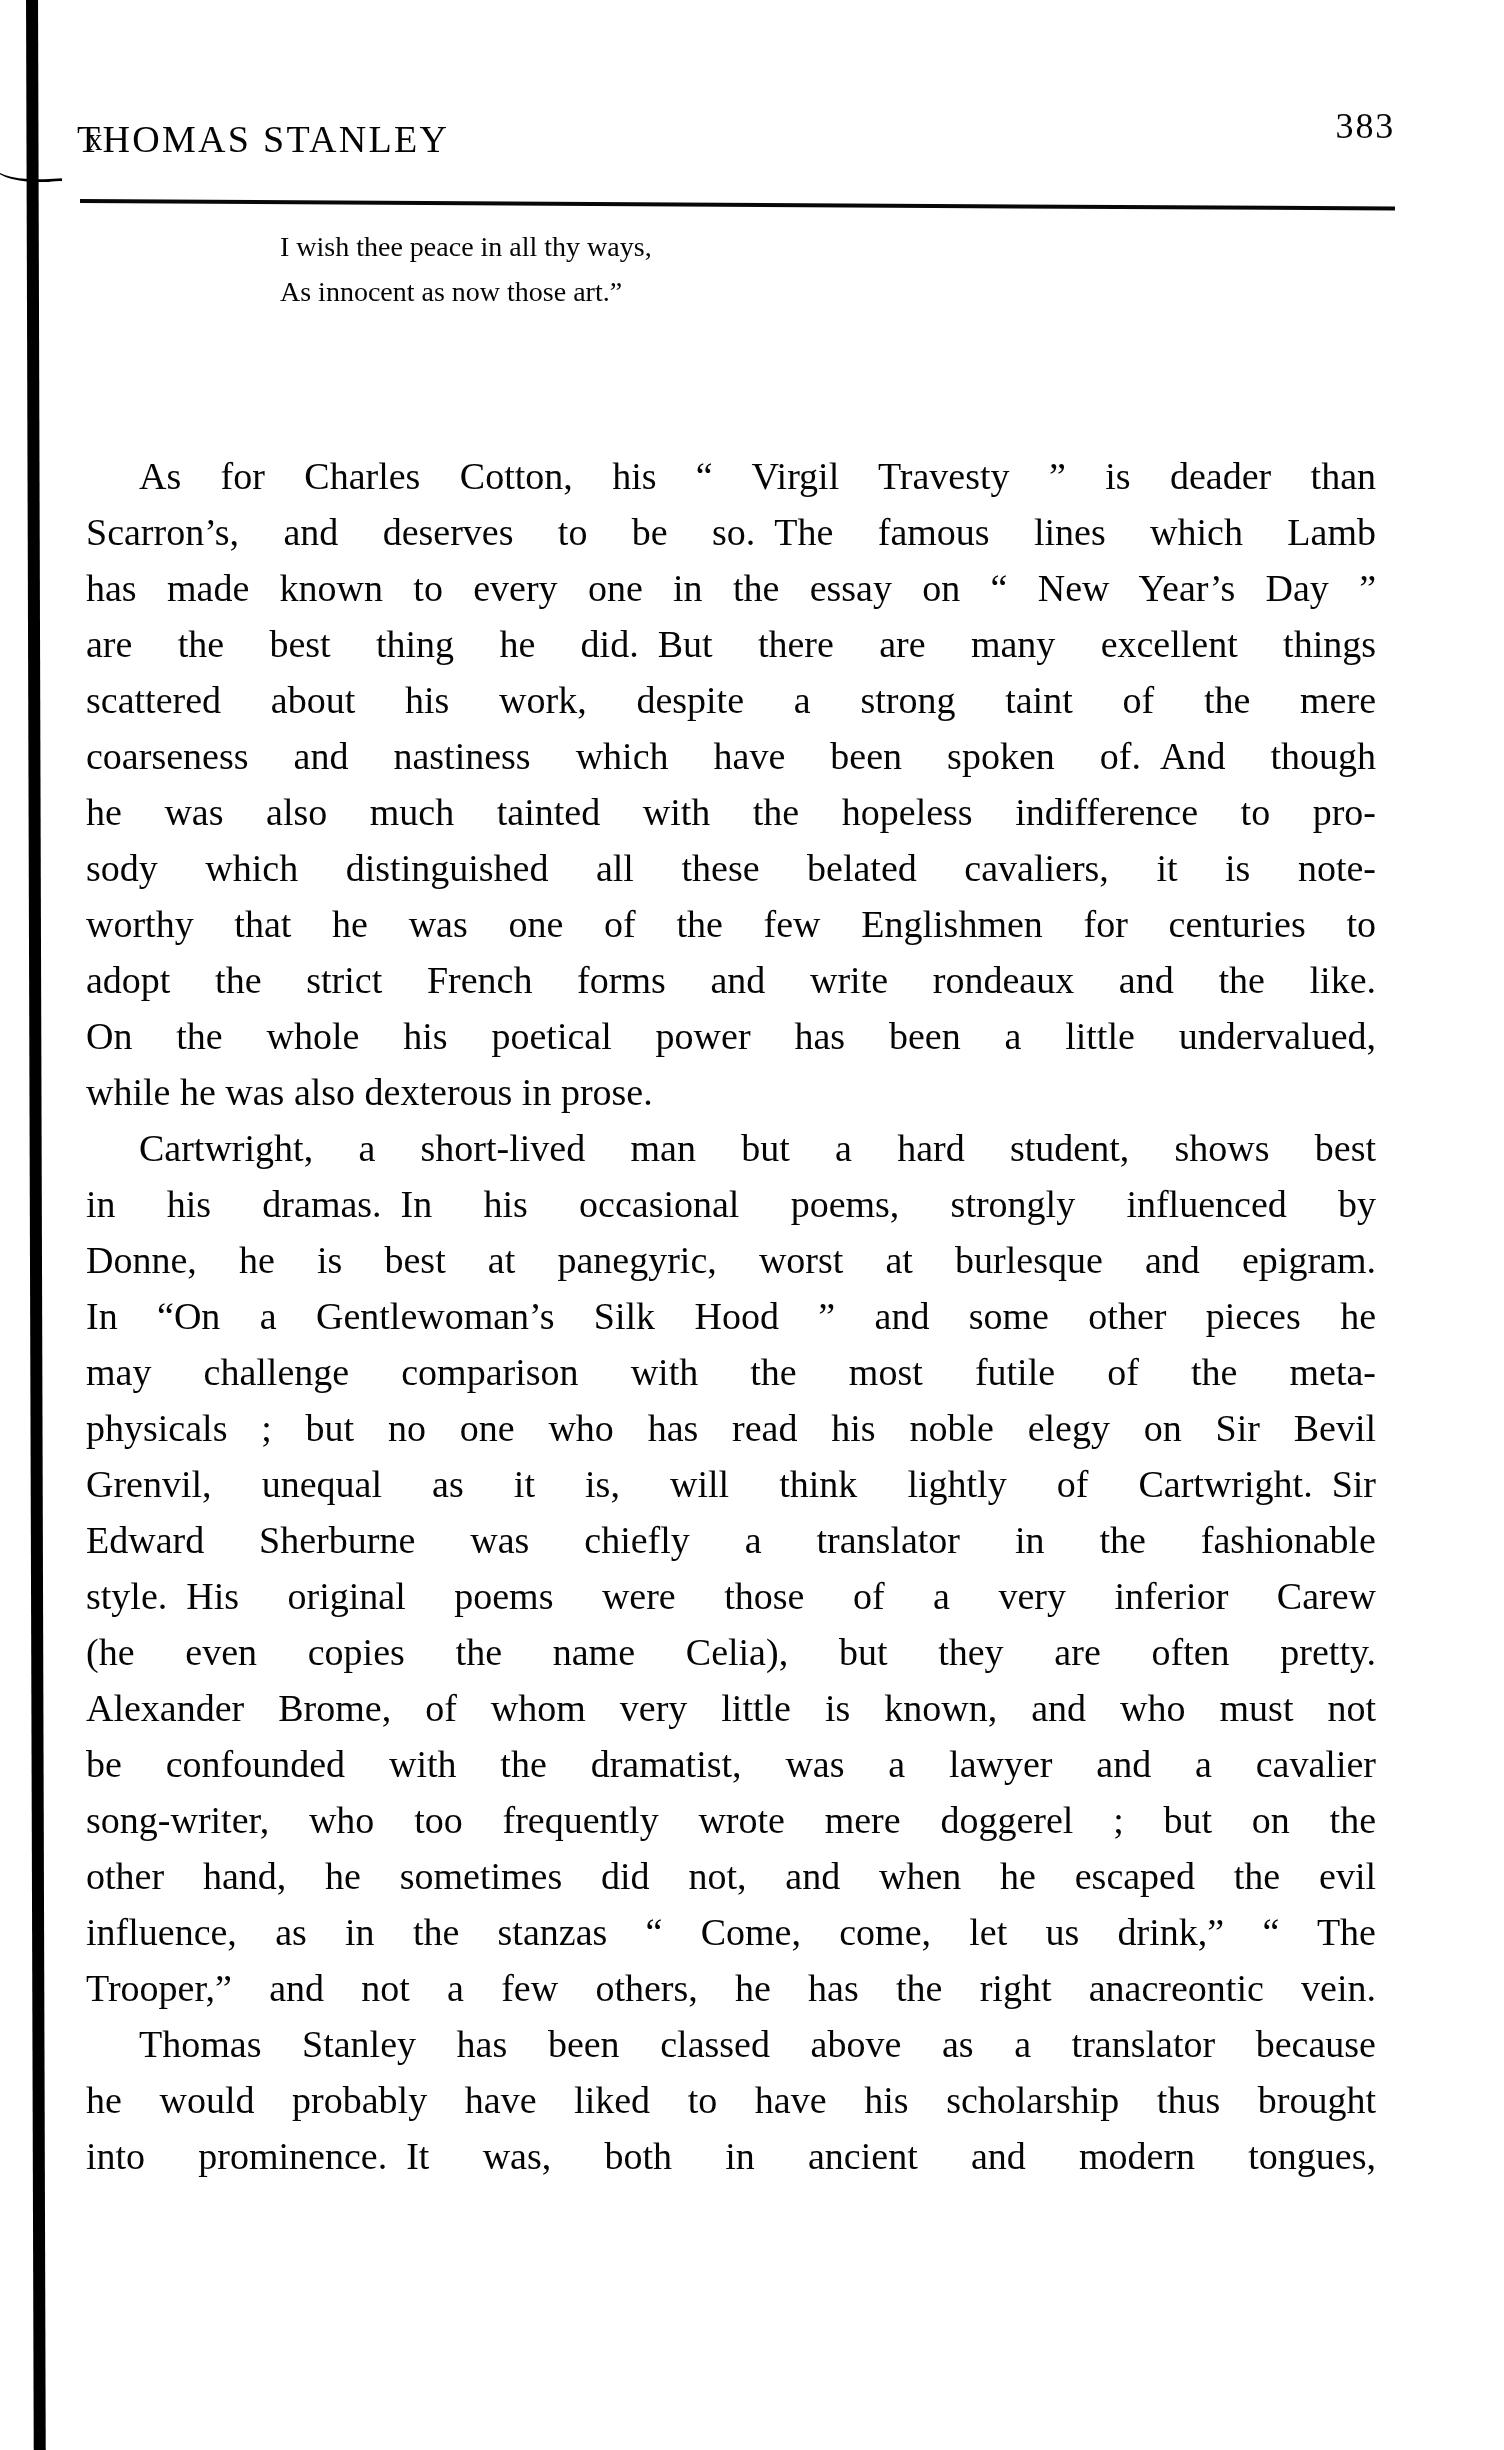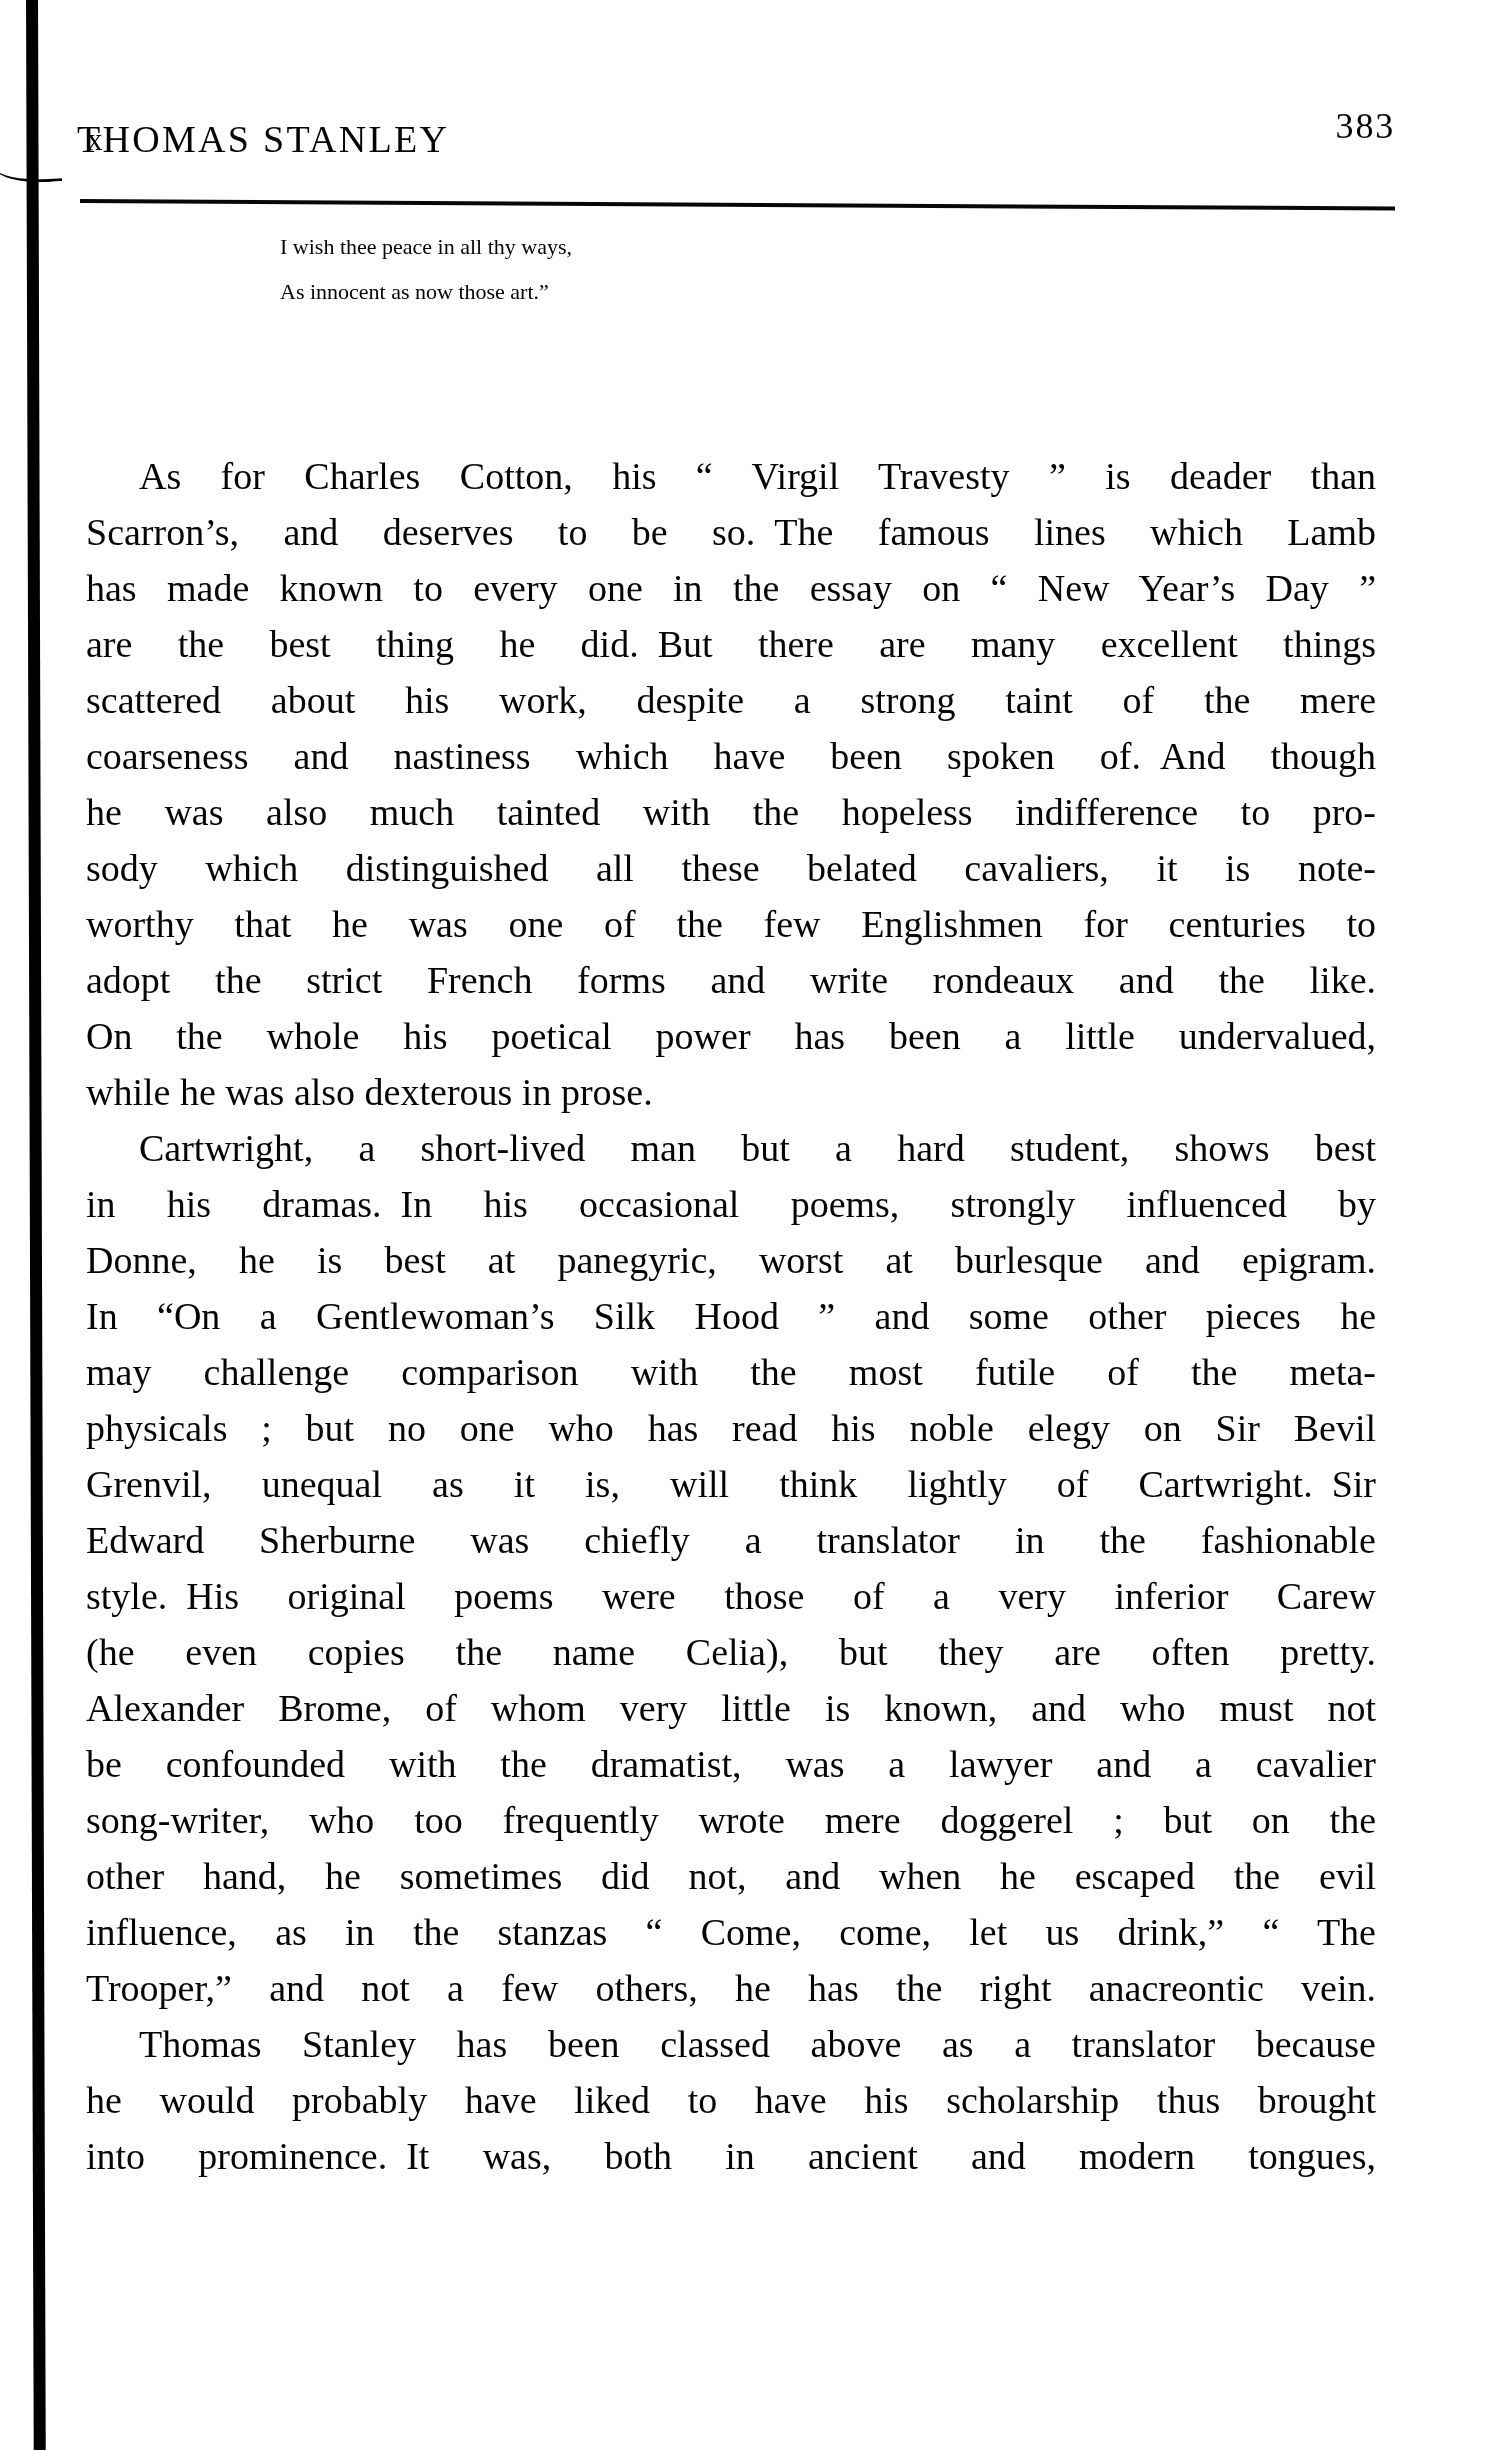--- a/index.html
+++ b/index.html
@@ -27,21 +27,21 @@
   .running-title{
     position:absolute;left:77px;top:117px;width:1266px;
     font-size:38px;letter-spacing:2.3px;white-space:nowrap;
   }
   .pageno{position:absolute;top:105px;right:110px;font-size:36px;letter-spacing:1.8px;}
   .rule{
     position:absolute;top:199px;left:80px;width:1315px;height:3.6px;background:#080808;
     transform:rotate(0.33deg);transform-origin:left center;
   }
   
-  .verse{position:absolute;left:280px;top:224px;font-size:22px;line-height:45px;}
+  .verse{position:absolute;left:280px;top:224px;font-size:28px;line-height:45px;}
   .vline{white-space:nowrap;}
   
   .body-text{
     position:absolute;left:86px;top:448px;width:1290px;
     font-size:38px;line-height:56px;
   }
   .line{
     text-align:justify;
     text-align-last:justify;
   }

